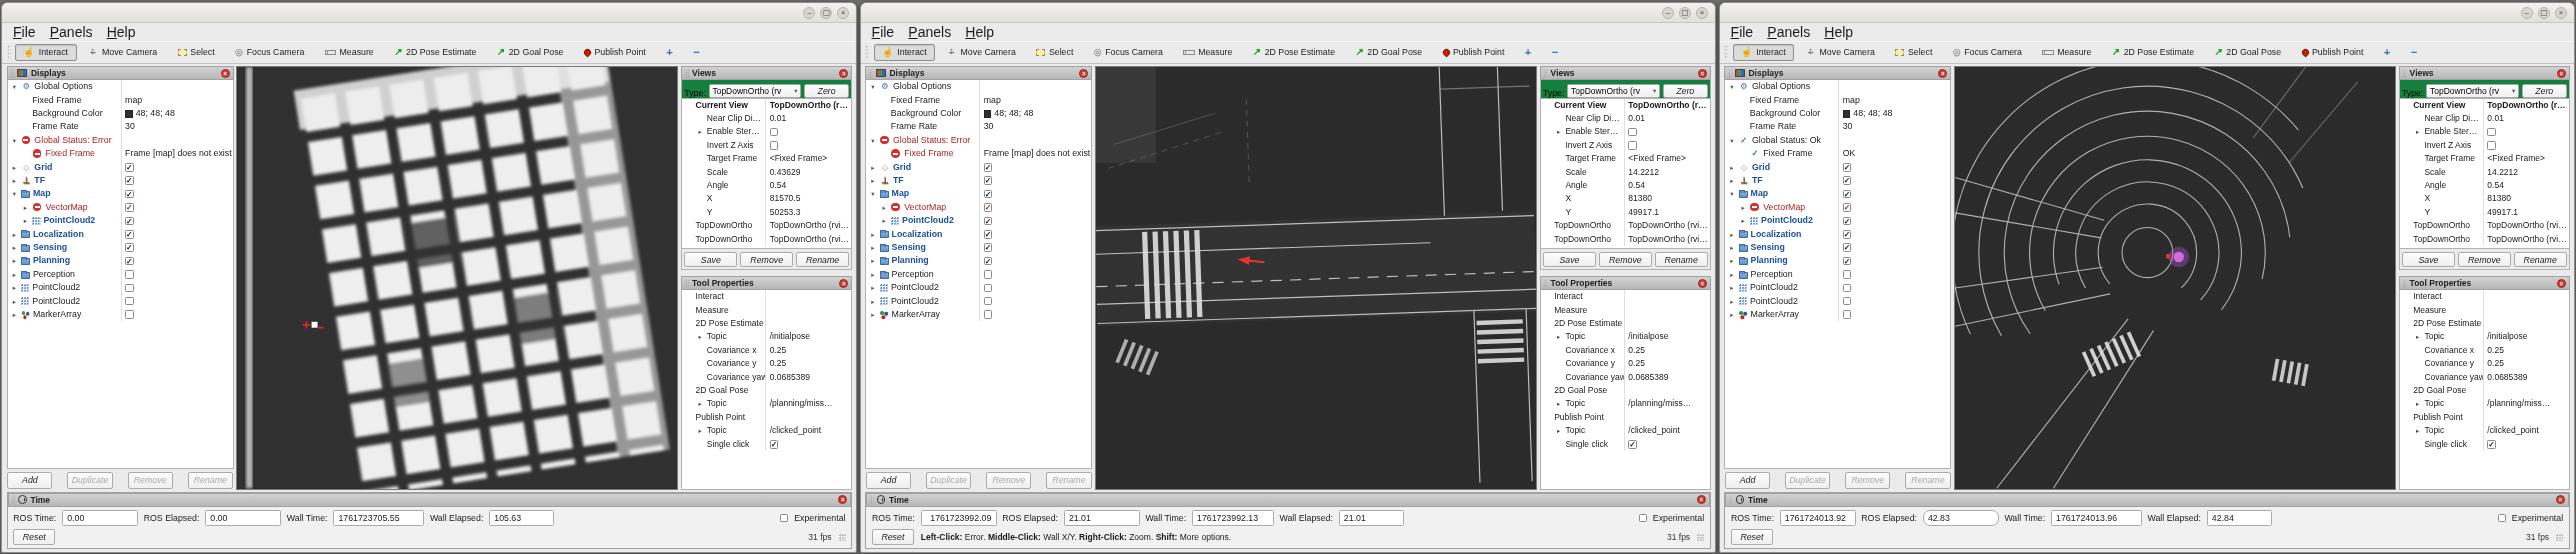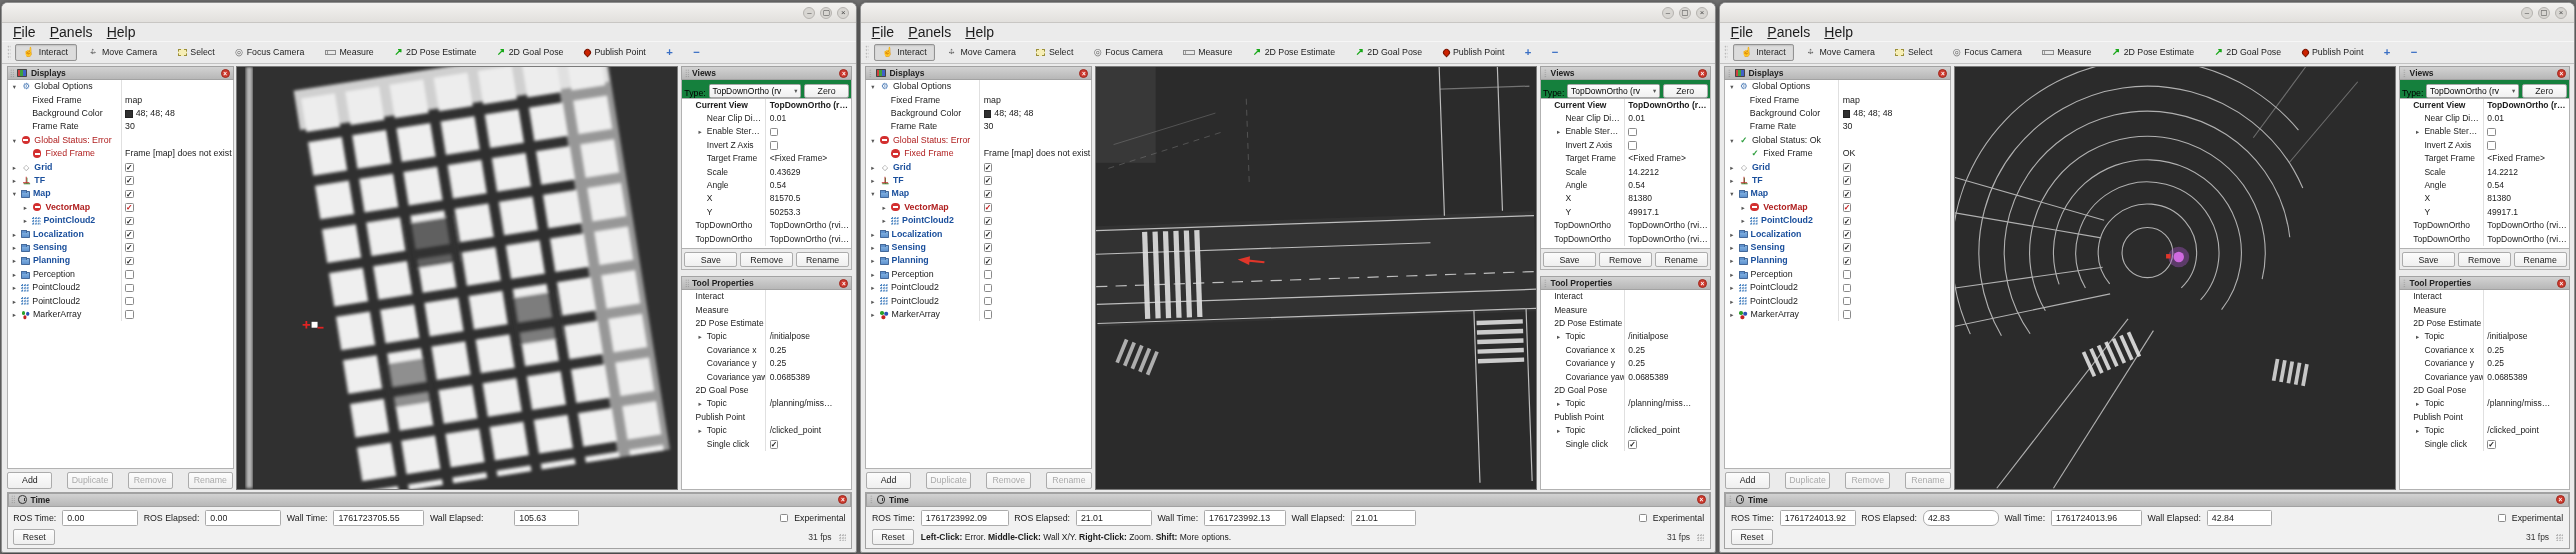--- a/index.html
+++ b/index.html
@@ -55,28 +55,28 @@
   .t-folder::before { content:""; position:absolute; left:-0.7px; top:-2.1px; width:4.2px; height:2.1px; background:#5f92cf; border:0.7px solid #44699a; border-bottom:none; border-radius:0.7px 0.7px 0 0; }
   .t-pc { width:8.5px; height:7.8px; background:radial-gradient(circle at 1.1px 1.1px,#2a6db5 0.7px,transparent 0.9px); background-size:2.8px 2.8px; }
   .t-markers { width:9.2px; height:8.5px; }
   .t-markers::before { content:""; position:absolute; left:0.7px; top:0.7px; width:3.5px; height:3.5px; border-radius:50%; background:#2aa12a; box-shadow:4.2px 0.7px 0 #2a52b5, 1.4px 4.2px 0 #c42222; }
   .t-clock { width:8.5px; height:8.5px; border:1.1px solid #333; border-radius:50%; }
   .t-clock::before { content:""; position:absolute; left:4.2px; top:2.1px; width:1.1px; height:2.8px; background:#333; }
   .t-monitor { width:10px; height:7.8px; border:0.7px solid #444; border-radius:0.7px; background:linear-gradient(90deg,#d04040 0 30%,#3fa03f 30% 60%,#4060c8 60%); }
   .name-plain { color:#1a1a1a; }
   .name-blue { color:#1a4f9c; font-weight:bold; }
   .name-error { color:#b02020; }
-  .name-error-bold { color:#b02020; font-weight:bold; }
+  .name-error-bold { color:#b02020; font-weight:normal; }
   .val { color:#1a1a1a; }
   .cb { width:8.5px; height:8.5px; border:0.7px solid #8a8a8a; background:#fff; border-radius:1.4px; flex:none; font-size:7.8px; line-height:7.8px; text-align:center; }
   .cb.on::before { content:"✓"; color:#222; font-weight:bold; }
   .cb.red::before { content:"✓"; color:#c01818; font-weight:bold; }
   .swatch { width:7.8px; height:7.8px; background:#303030; border:0.7px solid #222; flex:none; }
   .panel-buttons { flex:none; display:flex; gap:15px; padding:2.8px 0.7px 0.7px 0.7px; }
-  .btn { flex:1; height:17px; background:linear-gradient(#fcfcfc,#efefef); border:0.7px solid #ababab; border-radius:2.1px; font-size:8.8px; color:#1a1a1a; text-align:center; line-height:15.6px; }
+  .btn { flex:1; height:17px; background:linear-gradient(#fcfcfc,#efefef); border:0.7px solid #ababab; border-radius:2.1px; font-size:8.8px; color:#1a1a1a; text-align:center; line-height:15.6px;font-style:italic; }
   .btn.disabled { color:#ababab; }
   .btn.small { flex:none; padding:0 8.5px; }
   .viewport { flex:1; background:#303030; border:0.7px solid #7a7a7a; position:relative; overflow:hidden; }
   .viewport svg { width:100%; height:100%; display:block; }
   .rightcol { width:171px; display:flex; flex-direction:column; gap:6px; }
   .views-panel { height:204px; flex:none; }
   .tools-panel { flex:1; }
   .typerow { flex:none; height:18.4px; background:#15803d; border:0.7px solid #b2b2b2; border-top:none; display:flex; align-items:flex-end; gap:2.8px; padding:0 2.1px; font-size:8.8px; }
   .combo { flex:1; height:14px; background:linear-gradient(#fdfdfd,#f0f0f0); border:0.7px solid #a8a8a8; border-radius:1.4px; padding:0 2.8px; display:flex; align-items:center; font-size:8.5px; overflow:hidden; white-space:nowrap; }
   .combo::after { content:"▾"; margin-left:auto; color:#555; font-size:6.4px; }
@@ -608,21 +608,21 @@
           <span class="closebtn">×</span>
         </div>
         <div class="time-content">
           <span>ROS Time:</span>
           <span class="tfield" style="width: 76px;">0.00</span>
           <span>ROS Elapsed:</span>
           <span class="tfield" style="width: 76px;">0.00</span>
           <span>Wall Time:</span>
           <span class="tfield" style="width: 91px;">1761723705.55</span>
           <span>Wall Elapsed:</span>
-          <span class="tfield" style="width: 65px; margin-left: 25px;">105.63</span>
+          <span class="tfield" style="width: 65px;">105.63</span>
           <span class="spacer"></span>
           <span class="cb"></span>
           <span>Experimental</span>
         </div>
         <div class="time-bottom">
           <div class="btn small" style="height: 15.6px; line-height: 14px;">Reset</div>
           <span class="hint"></span>
           <span class="fps">31 fps</span>
           <span class="rgrip"></span>
         </div>
@@ -1153,21 +1153,21 @@
       </div>
       <div class="timepanel">
         <div class="panel-header">
           <span class="grip"></span>
           <span class="ticon t-clock"></span>
           <span>Time</span>
           <span class="closebtn">×</span>
         </div>
         <div class="time-content">
           <span>ROS Time:</span>
-          <span class="tfield" style="width: 88px;">1761723992.09</span>
+          <span class="tfield" style="width: 76px; text-align: right;">1761723992.09</span>
           <span>ROS Elapsed:</span>
           <span class="tfield" style="width: 76px;">21.01</span>
           <span>Wall Time:</span>
           <span class="tfield" style="width: 82px;">1761723992.13</span>
           <span>Wall Elapsed:</span>
           <span class="tfield" style="width: 65px;">21.01</span>
           <span class="spacer"></span>
           <span class="cb"></span>
           <span>Experimental</span>
         </div>

